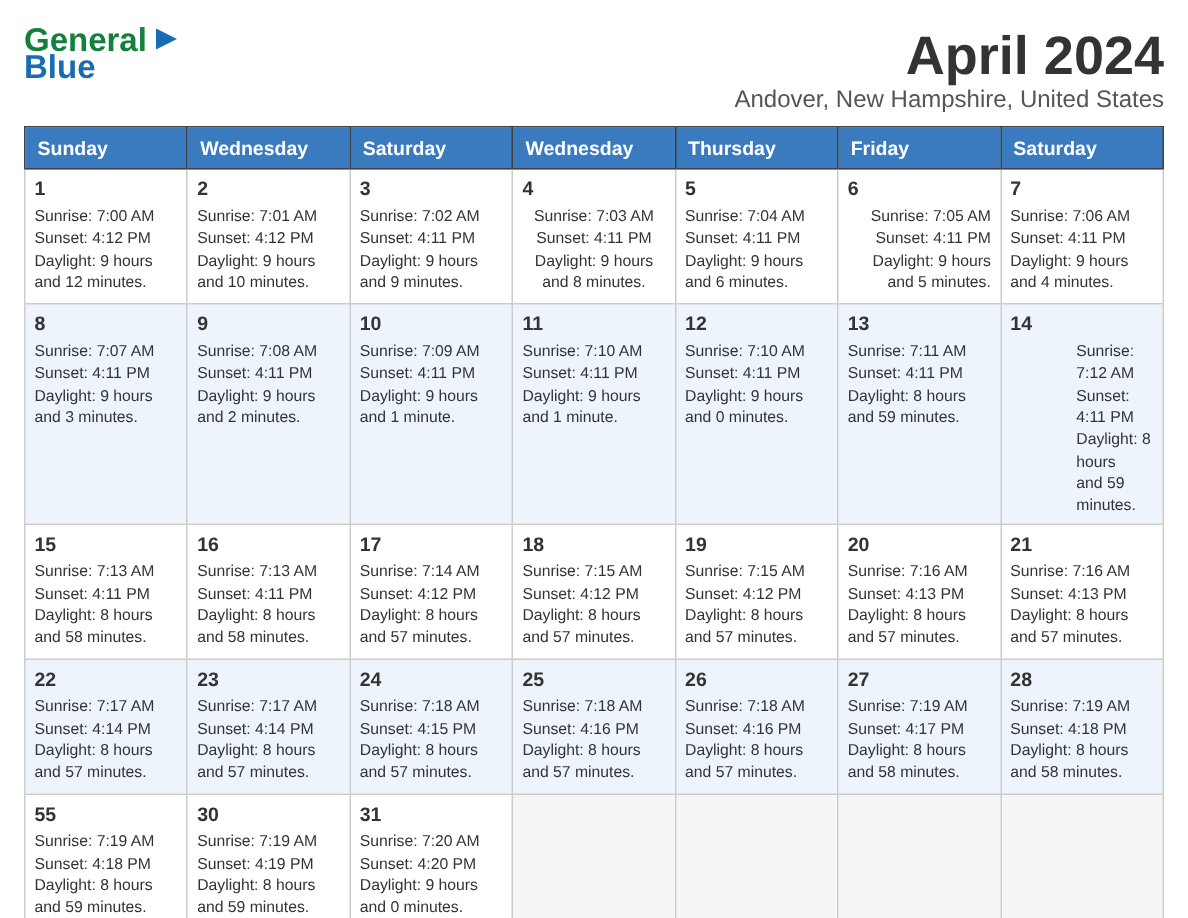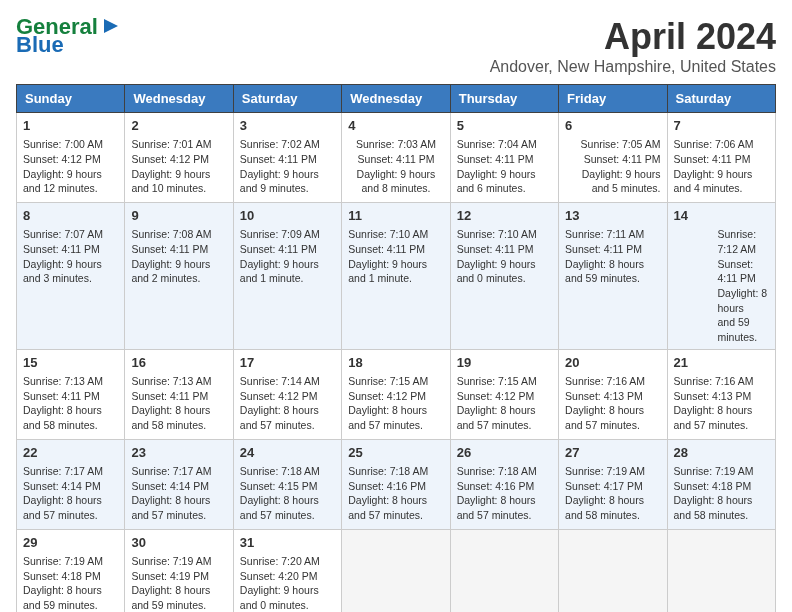--- a/index.html
+++ b/index.html
@@ -317,21 +317,21 @@
         <td>
           <span class="day-number">28</span>
           <div class="cell-content" style="white-space: pre-line;">Sunrise: 7:19 AM
 Sunset: 4:18 PM
 Daylight: 8 hours
 and 58 minutes.</div>
         </td>
       </tr>
       <tr>
         <td>
-          <span class="day-number">29</span>
+          <span class="day-number">55</span>
           <div class="cell-content" style="white-space: pre-line;">Sunrise: 7:19 AM
 Sunset: 4:18 PM
 Daylight: 8 hours
 and 59 minutes.</div>
         </td>
         <td>
           <span class="day-number">30</span>
           <div class="cell-content" style="white-space: pre-line;">Sunrise: 7:19 AM
 Sunset: 4:19 PM
 Daylight: 8 hours

